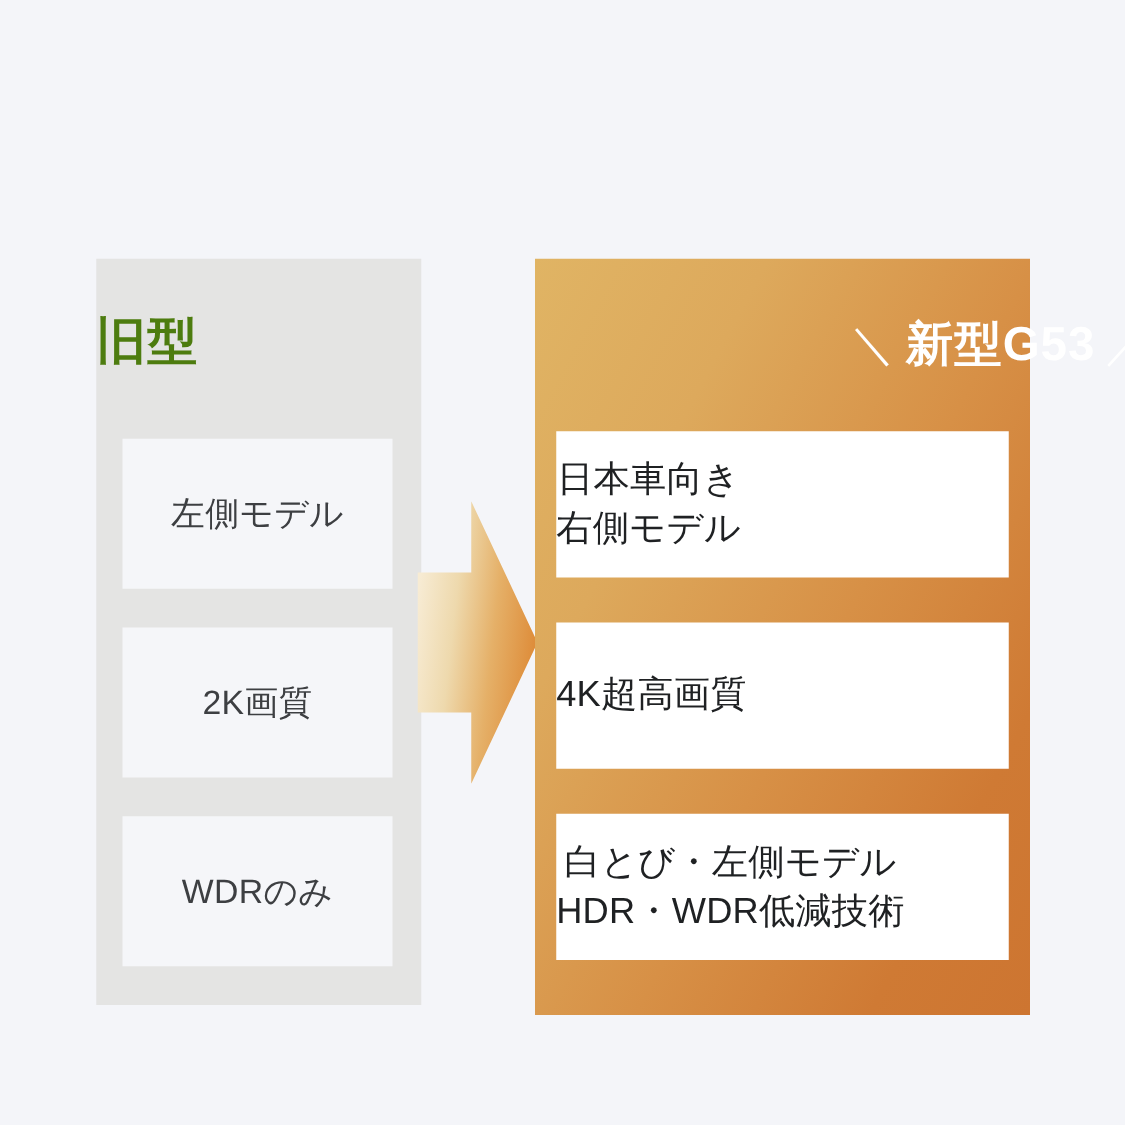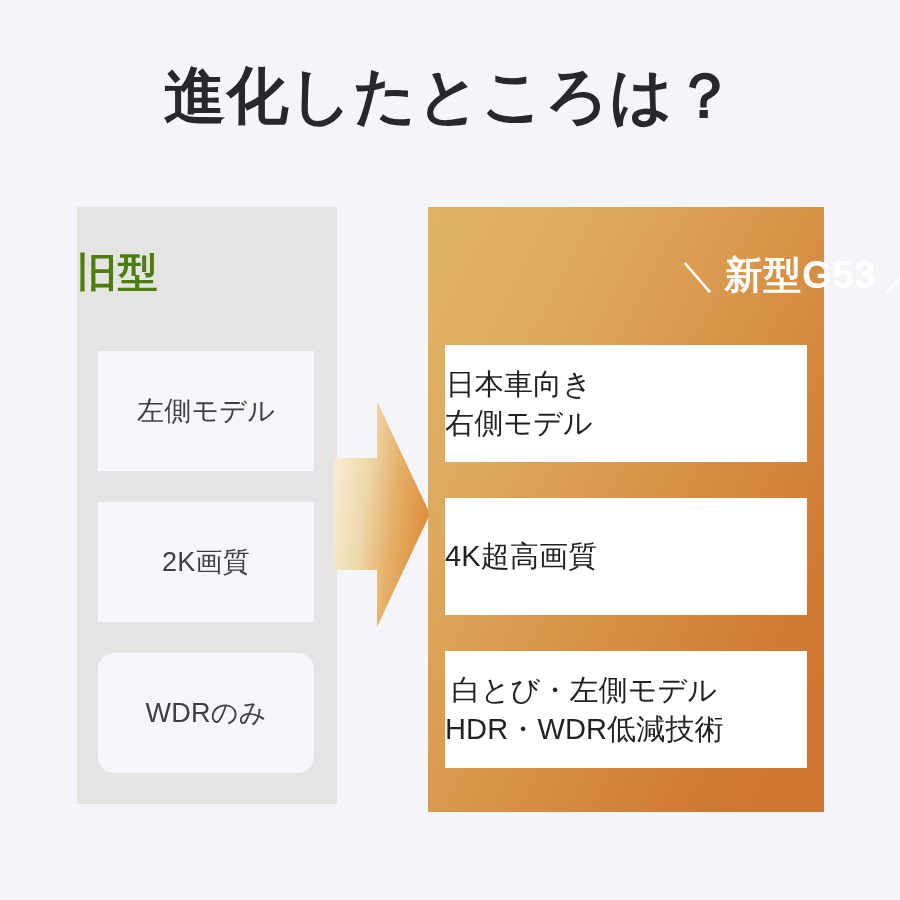--- a/index.html
+++ b/index.html
@@ -79,21 +79,21 @@
   .old-card-label {
     font-size: 27px;
     font-weight: 400;
     color: #3d3f42;
     text-align: center;
     letter-spacing: 0.01em;
     white-space: nowrap;
   }
   #old-card-0 { top: 134px; }
   #old-card-1 { top: 285px; }
-  #old-card-2 { top: 436px; border-radius: 16px; }
+  #old-card-2 { top: 436px; }
 
   
   #new-panel {
     position: absolute;
     left: 428px;
     top: 207px;
     width: 396px;
     height: 605px;
     background:
       linear-gradient(118deg,
@@ -156,21 +156,20 @@
     width: 96px;
     height: 226px;
   }
   #transition-arrow svg { display: block; width: 100%; height: 100%; }
 </style>
 </head>
 <body>
 
 <div id="stage">
 
-  <div id="page-title">進化したところは？</div>
 
   <div id="comparison">
 
     <div id="old-panel">
       <div id="old-panel-header">旧型</div>
 
       <div class="old-card" id="old-card-0">
         <span class="old-card-label">左側モデル</span>
       </div>
 

